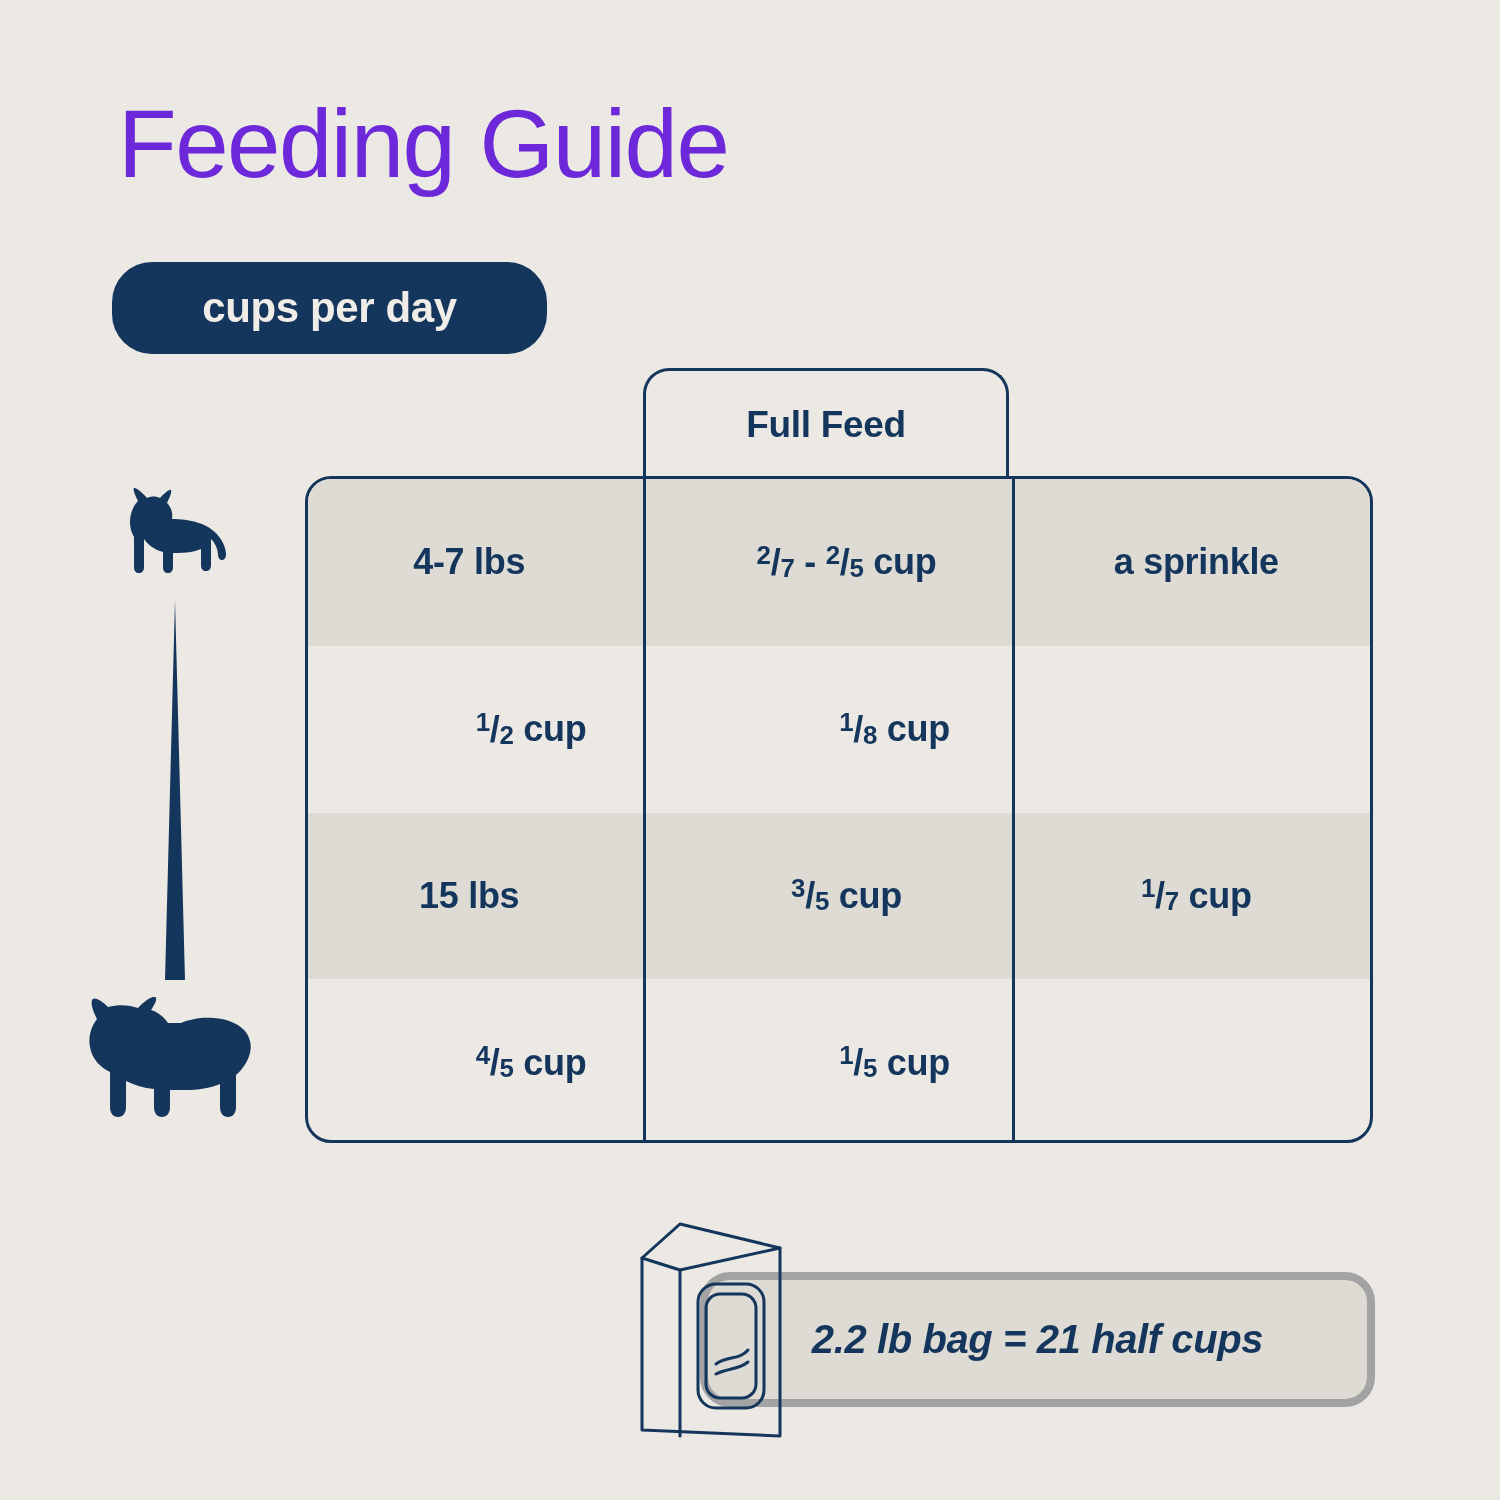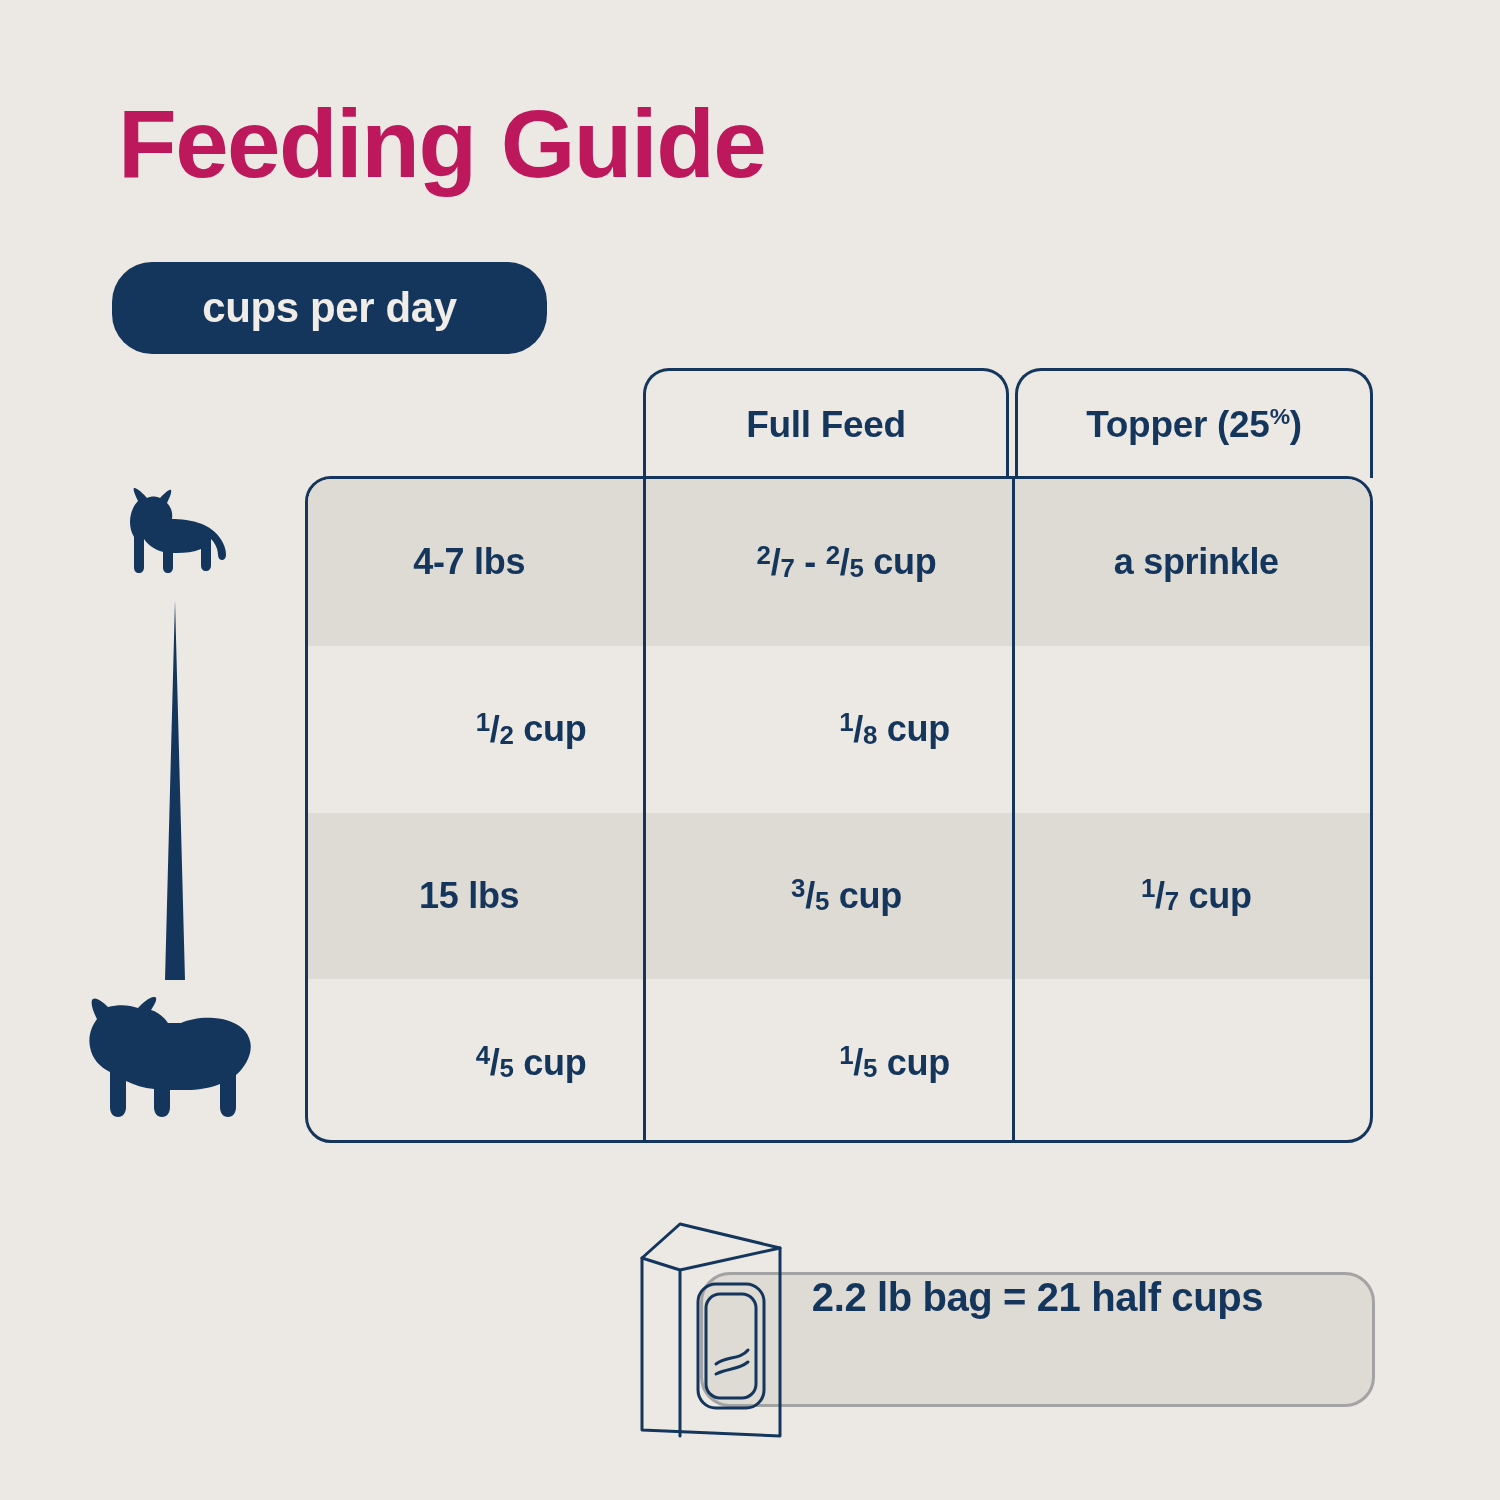--- a/index.html
+++ b/index.html
@@ -20,23 +20,23 @@
     position: absolute;
     inset: 0;
   }
 
   
   .title {
     position: absolute;
     left: 118px;
     top: 96px;
     font-size: 96px;
-    font-weight: bold;
+    font-weight: normal;
     letter-spacing: -1.5px;
-    color: #be185d;
+    color: #6d28d9;
     line-height: 1;
   }
 
   .pill {
     position: absolute;
     left: 112px;
     top: 262px;
     width: 435px;
     height: 92px;
     background: #15365c;
@@ -171,26 +171,27 @@
   }
 
   
   .note-bar {
     position: absolute;
     left: 700px;
     top: 1272px;
     width: 675px;
     height: 135px;
     background: #dedad4;
-    border: 3px solid #a3a3a3;
+    border: 8px solid #a3a3a3;
     border-radius: 30px;
     box-sizing: border-box;
     display: flex;
-    align-items: flex-start;
+    align-items: center;
     justify-content: center;
+    font-style: italic;
   }
   .note-text {
     font-size: 40px;
     font-weight: bold;
     letter-spacing: -0.4px;
     color: #15365c;
   }
   .bag {
     position: absolute;
     left: 620px;
@@ -231,23 +232,20 @@
       </g>
     </svg>
   </div>
 
   <div class="table-wrap">
 
     <div class="head-tab full">
       <span class="head-label">Full Feed</span>
     </div>
 
-    <div class="head-tab topper">
-      <span class="head-label"><span>Topper (25</span><span class="sup">%</span><span>)</span></span>
-    </div>
 
     <div class="body-box">
 
       <div class="row shaded">
         <div class="cell weight">4-7 lbs</div>
         <div class="cell full">
           <span class="frac"><span class="num">2</span><span class="sl">/</span><span class="den">7</span></span>&nbsp;-&nbsp;<span class="frac"><span class="num">2</span><span class="sl">/</span><span class="den">5</span></span>&nbsp;<span>cup</span>
         </div>
         <div class="cell topper">a sprinkle</div>
       </div>

